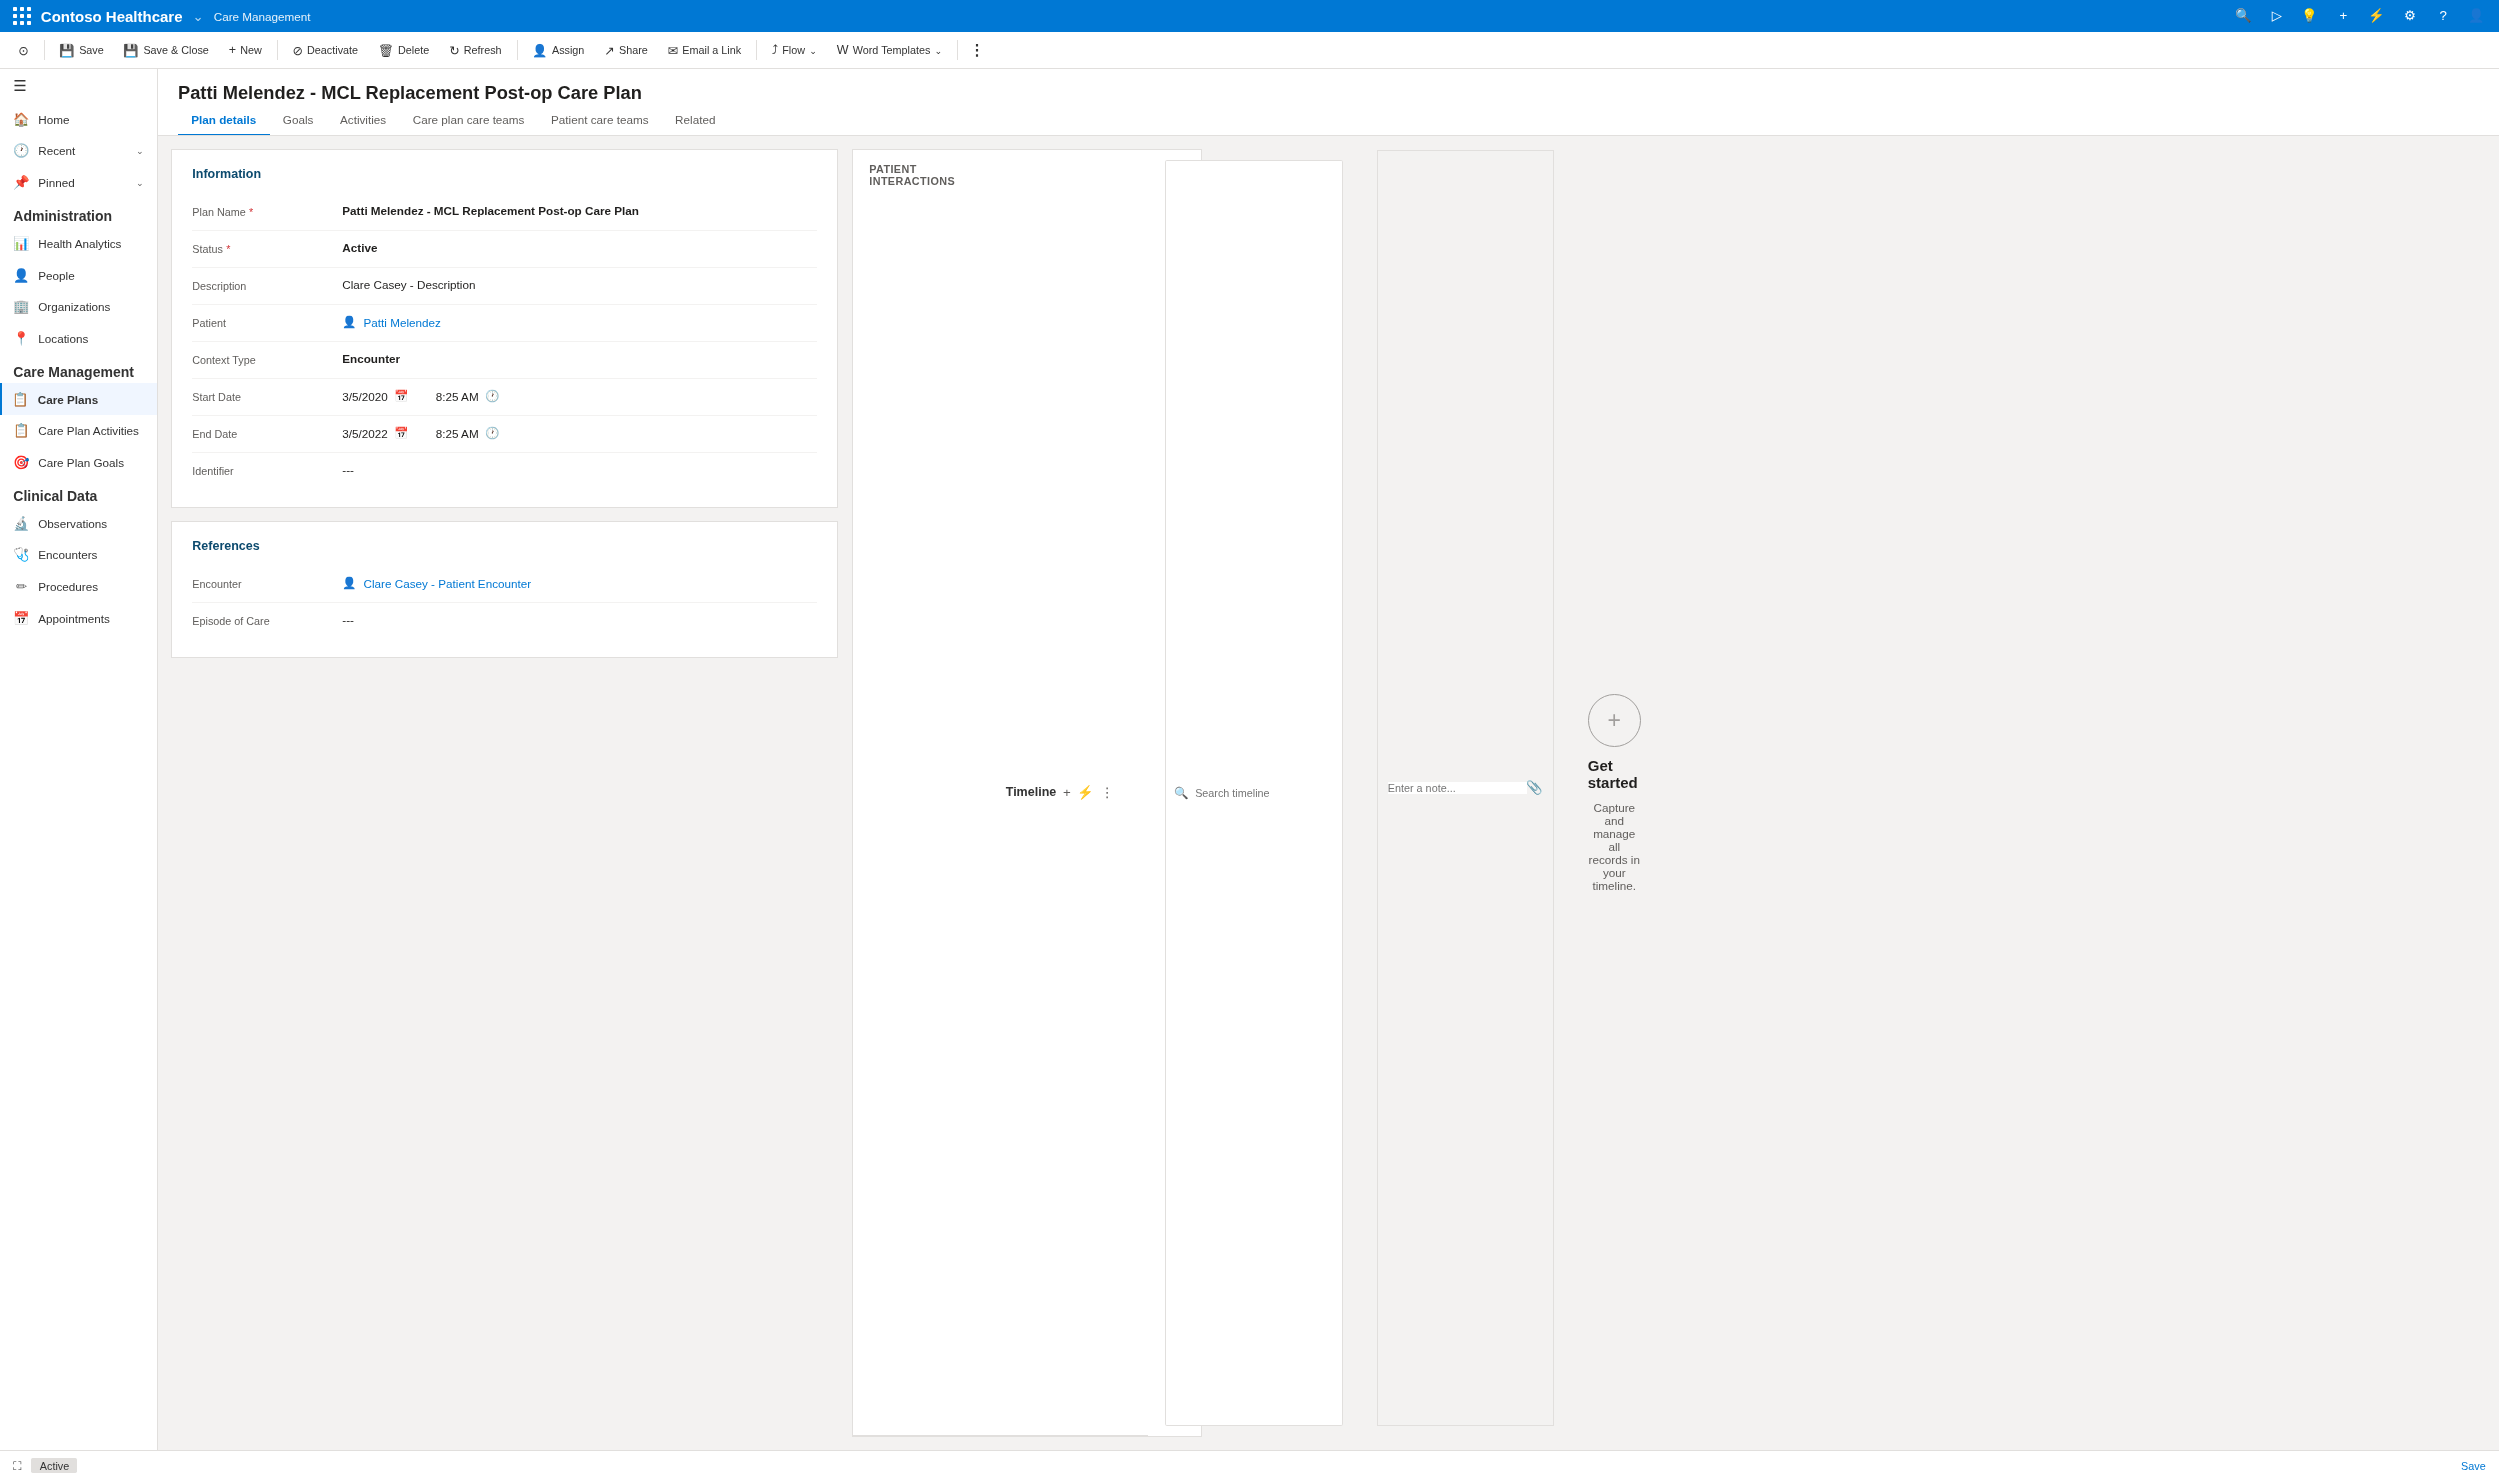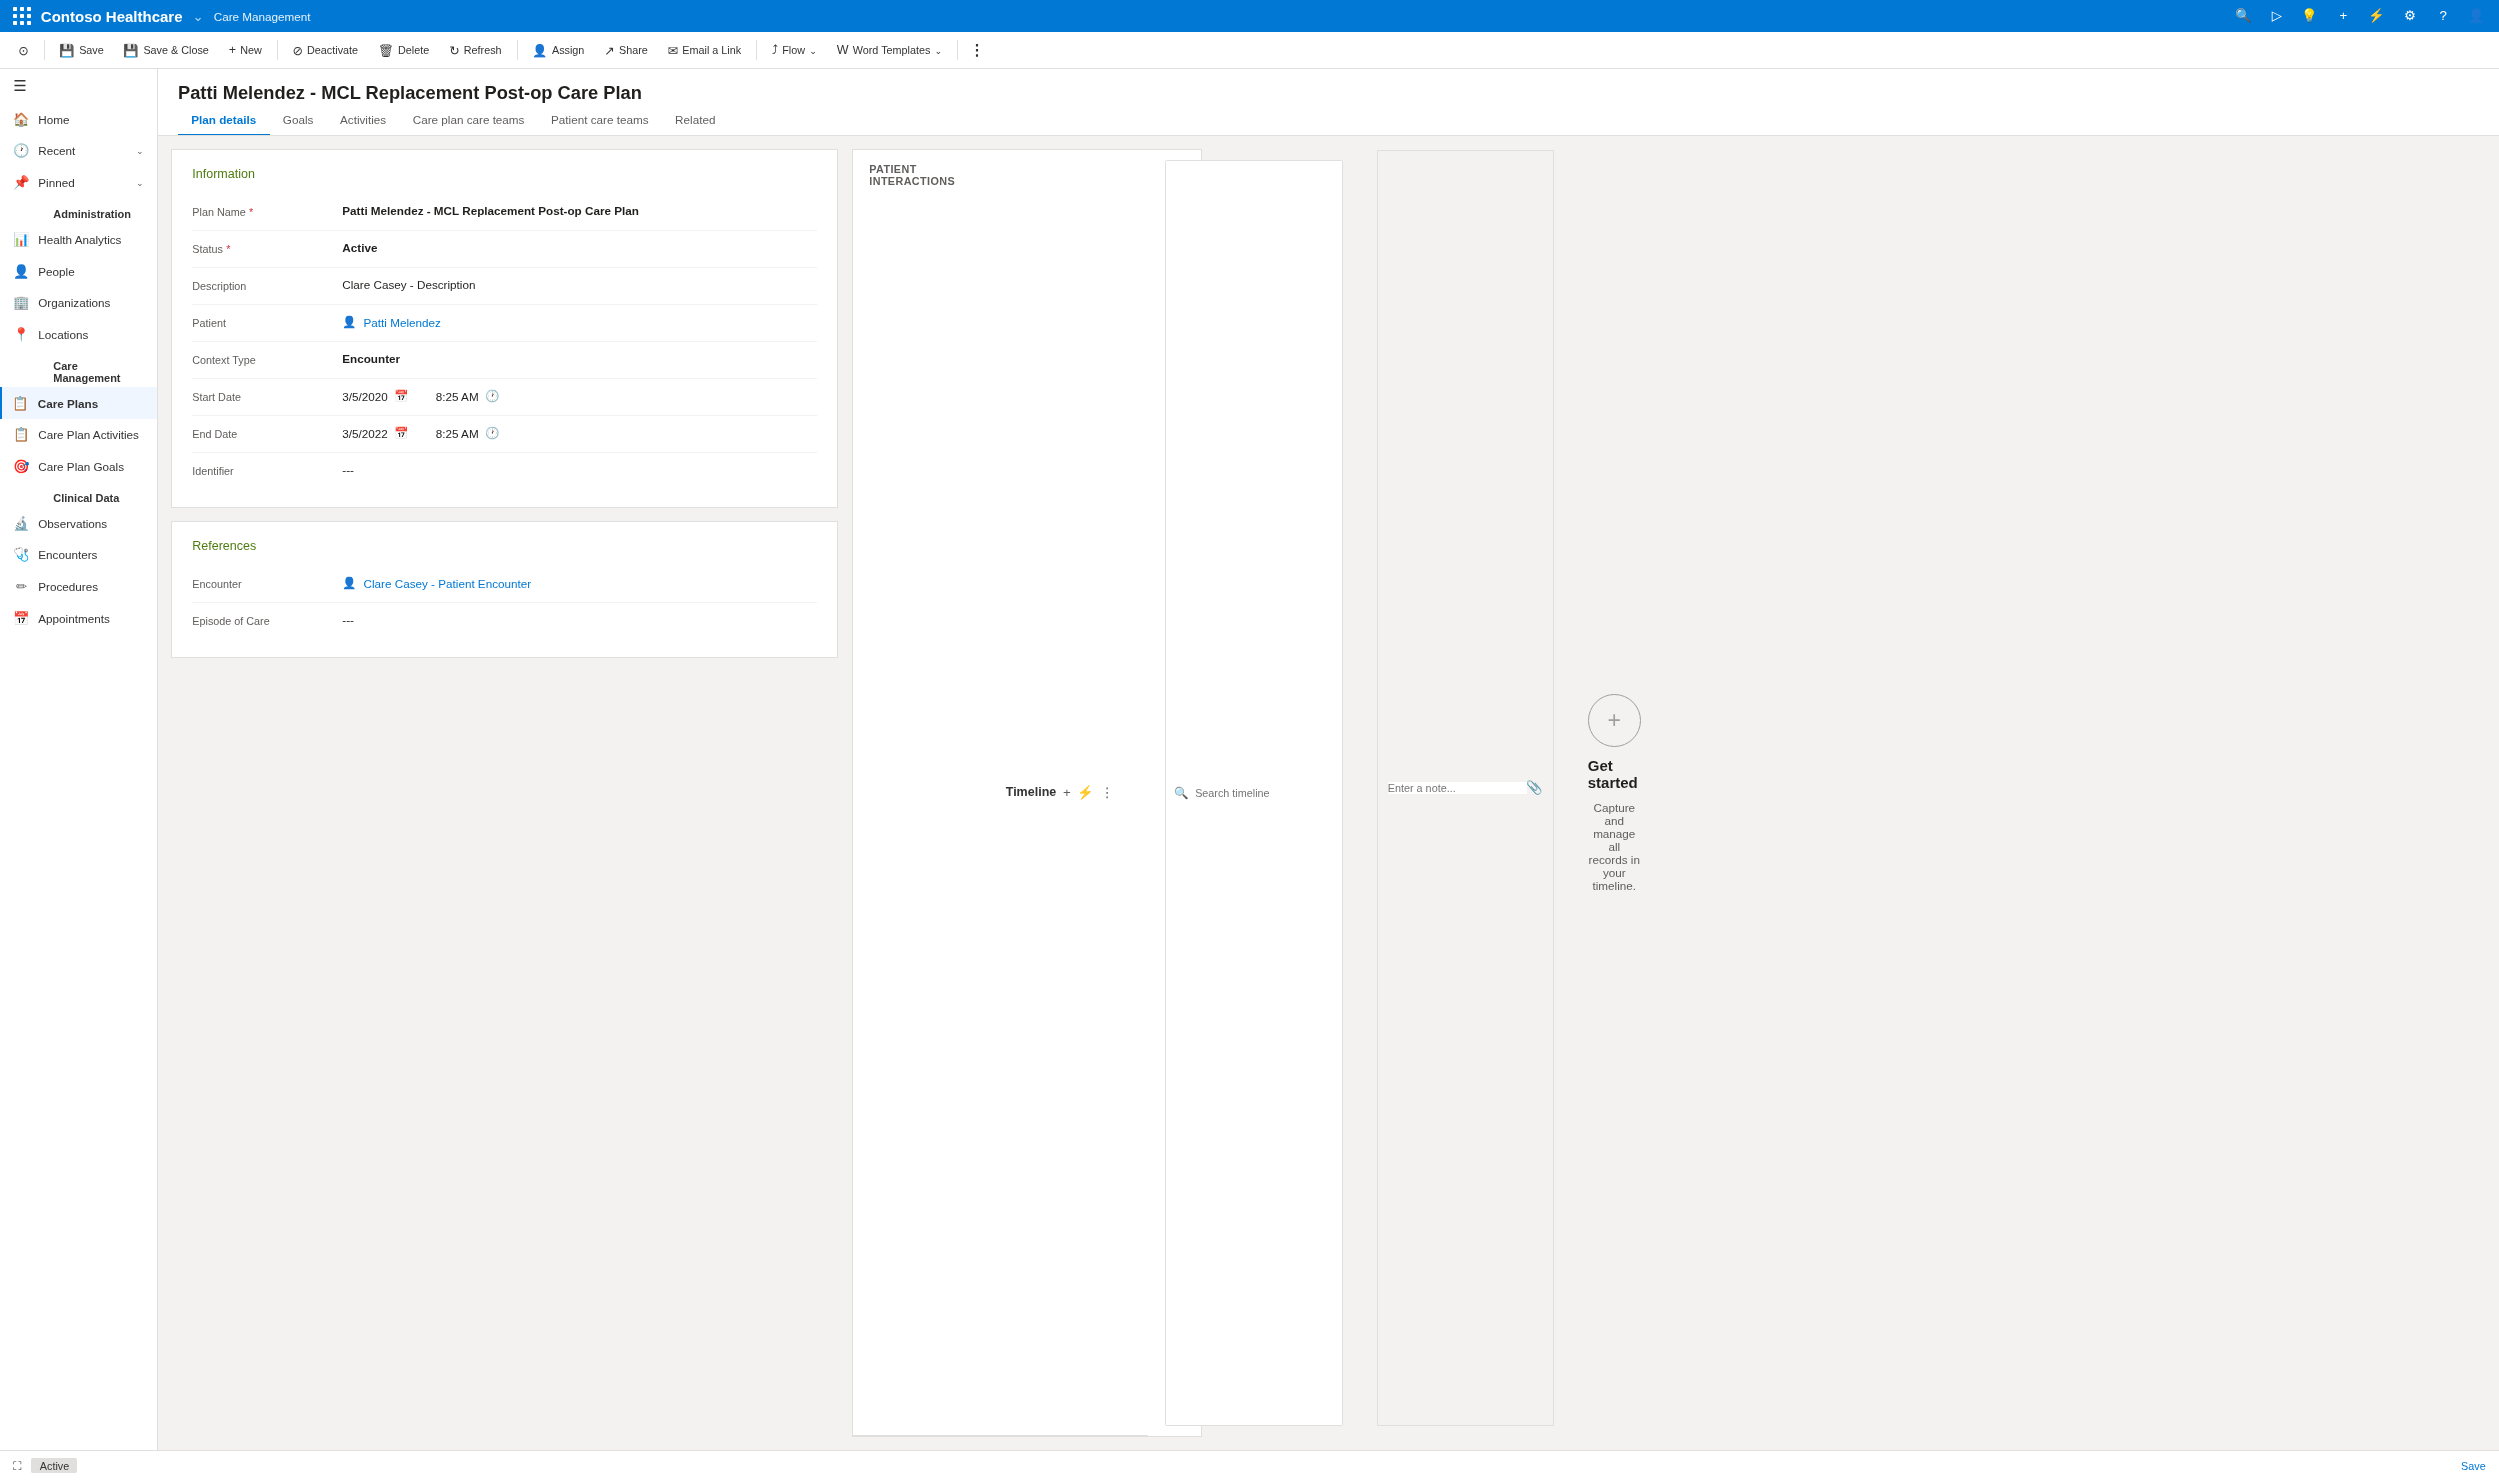--- a/index.html
+++ b/index.html
@@ -67,21 +67,21 @@
       display: flex;
       align-items: center;
     }
     .sidebar-item {
       display: flex; align-items: center; gap: 8.3px;
       padding: 8.3px 13.3px; cursor: pointer; color: #333;
       font-size: 11.7px;
     }
     .sidebar-item.active { border-left: 2.5px solid #0078d4; background: #f0f6ff; font-weight: 600; padding-left: 10.8px; }
     .sidebar-item-icon { font-size: 13.3px; color: #666; width: 16.7px; text-align: center; }
-    .sidebar-section-label { font-size: 11px; font-weight: 700; color: #333; padding: 10px 13.3px 3.3px; text-transform: none; margin-left: 40px; }
+    .sidebar-section-label { font-size: 14px; font-weight: 700; color: #333; padding: 10px 13.3px 3.3px; text-transform: none; }
     .sidebar-expand { margin-left: auto; font-size: 9.2px; color: #666; }
 
     
     .content-area {
       flex: 1;
       overflow-y: auto;
       background: #f3f2f1;
       display: flex;
       flex-direction: column;
     }
@@ -115,21 +115,21 @@
       display: flex;
       flex-direction: column;
       gap: 13.3px;
       max-width: 667px;
     }
     .info-card {
       background: white;
       border: 0.8px solid #e1dfdd;
       padding: 16.7px 20px;
     }
-    .info-card-title { font-size: 12.5px; font-weight: 400; margin-bottom: 13.3px; color: #4d7c0f; }
+    .info-card-title { font-size: 12.5px; font-weight: 700; margin-bottom: 13.3px; color: #0c4a6e; }
     .form-row {
       display: flex;
       align-items: flex-start;
       padding: 10px 0;
       border-bottom: 0.8px solid #f3f2f1;
       min-height: 37px;
     }
     .form-row:last-child { border-bottom: none; }
     .form-label {
       width: 150px;

